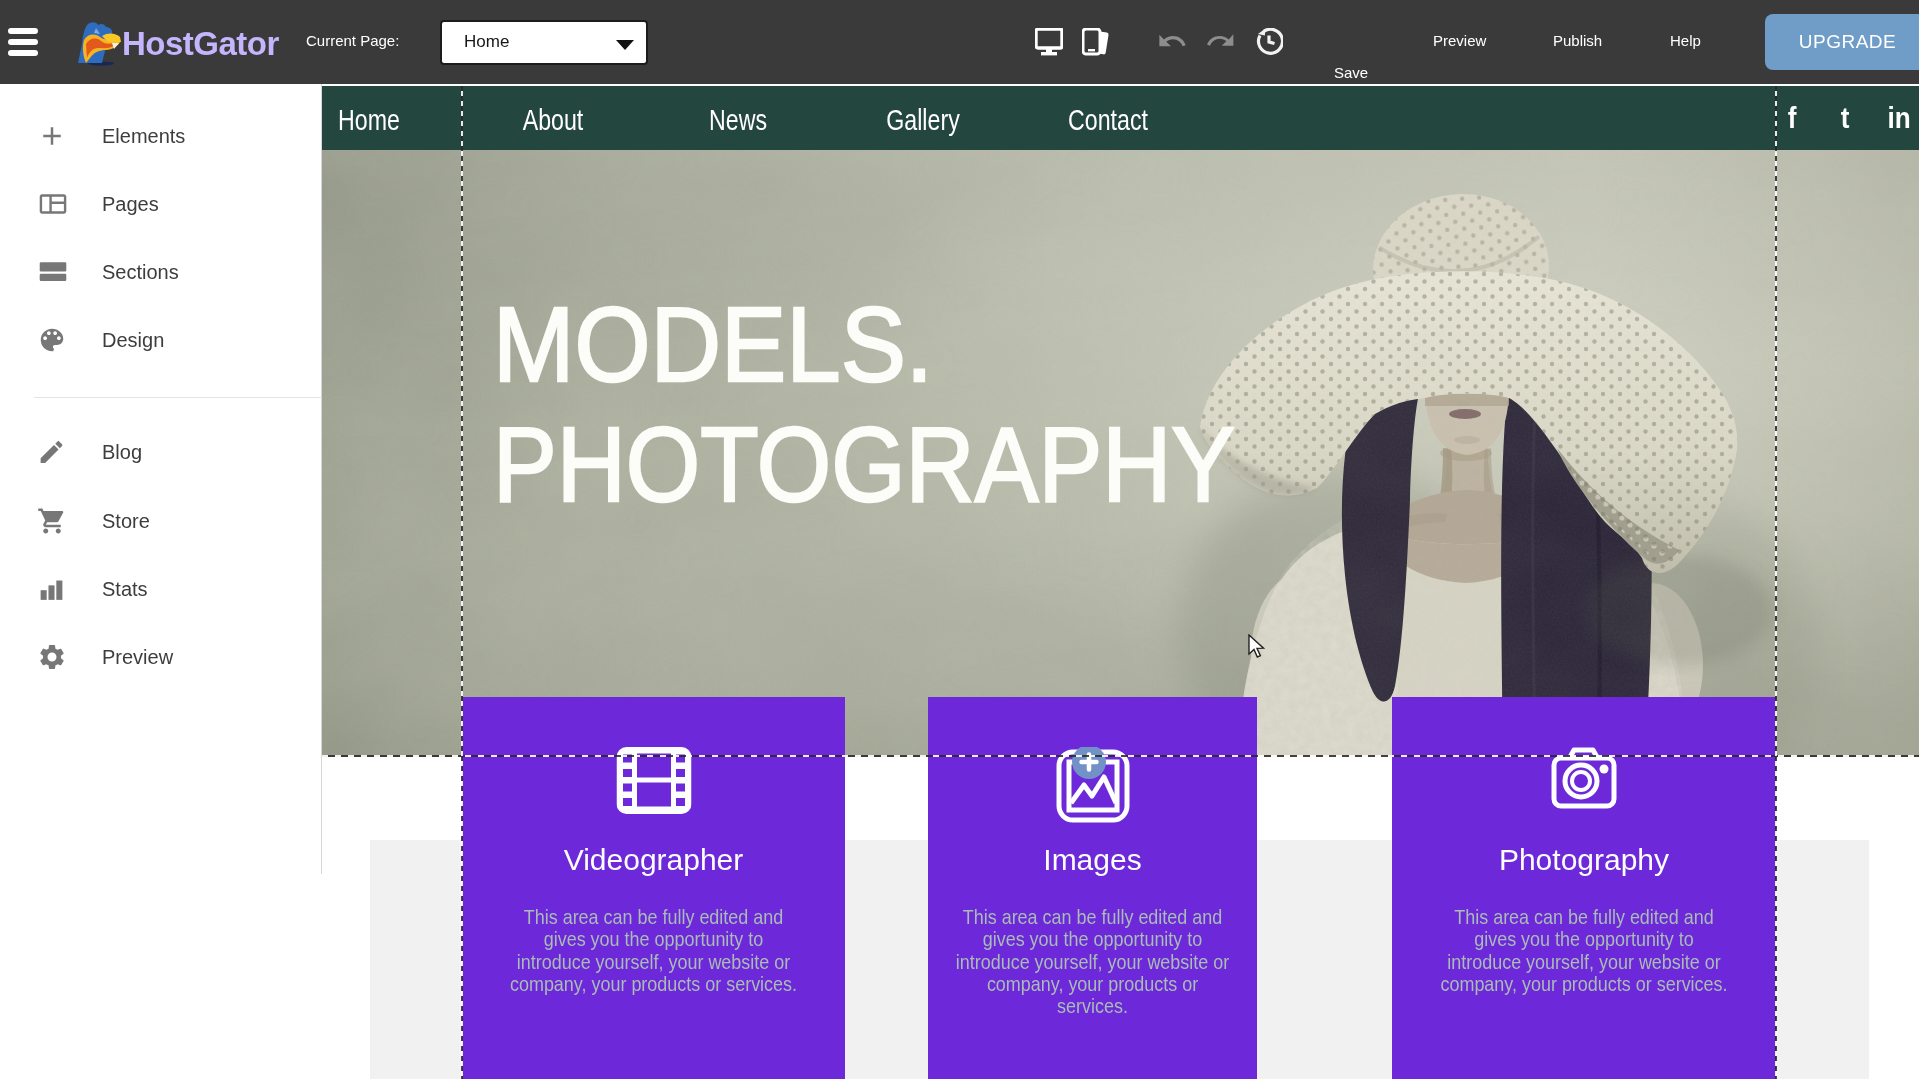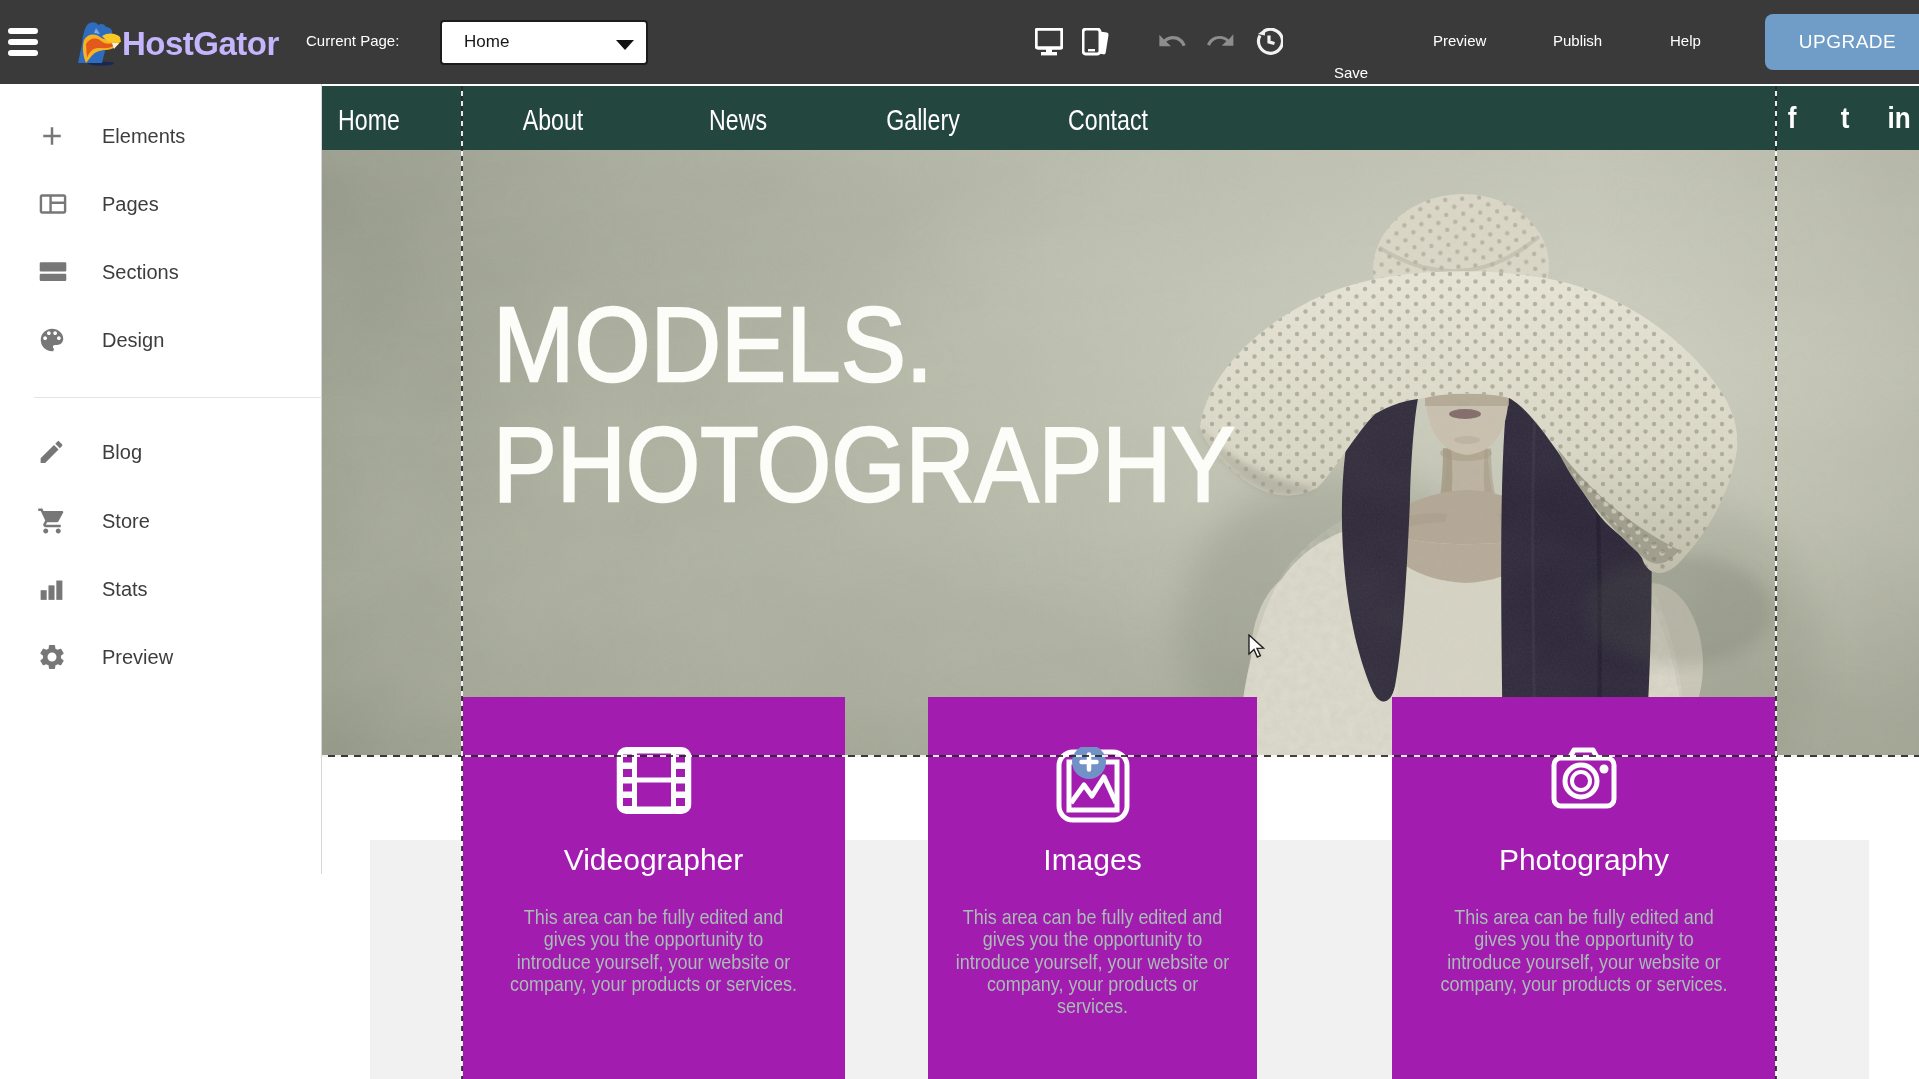--- a/index.html
+++ b/index.html
@@ -32,21 +32,21 @@
   
   #site { position:absolute; left:289px; top:84px; width:1630px; height:995px; background:#fff; }
   #nav { position:absolute; left:0; top:2px; width:1630px; height:64px; background:#23473e; }
   .navitem { position:absolute; top:calc(50% + 2px); color:#fff; font-size:29px;
     transform:translate(-50%,-50%) scaleX(0.8); white-space:nowrap; }
   .soc { position:absolute; top:50%; color:#fff; font-weight:bold; font-size:29px;
     transform:translate(-50%,-50%) scaleX(0.9); }
 
   #graypanel { position:absolute; left:81px; top:756px; width:1499px; height:239px; background:#f1f1f1; }
 
-  .card { position:absolute; top:613px; height:382px; background:#a21caf; z-index:10; }
+  .card { position:absolute; top:613px; height:382px; background:#6d28d9; z-index:10; }
   .card .ttl { position:absolute; top:146px; width:100%; text-align:center; color:#fbfefc;
     font-size:30px; }
   .card .bodytext { position:absolute; top:209px; width:100%; text-align:center; color:#a9bcb5;
     font-size:21px; line-height:22.3px; transform:scaleX(0.855); }
   .card svg.cicon { position:absolute; top:50px; left:50%; transform:translateX(-50%); }
 
   
   .dashH { position:absolute; height:2px; z-index:30;
     background:repeating-linear-gradient(90deg,rgba(40,40,40,0.85) 0 7px,rgba(252,252,252,0.9) 7px 13px); }
   .dashV { position:absolute; width:2px; z-index:30;

